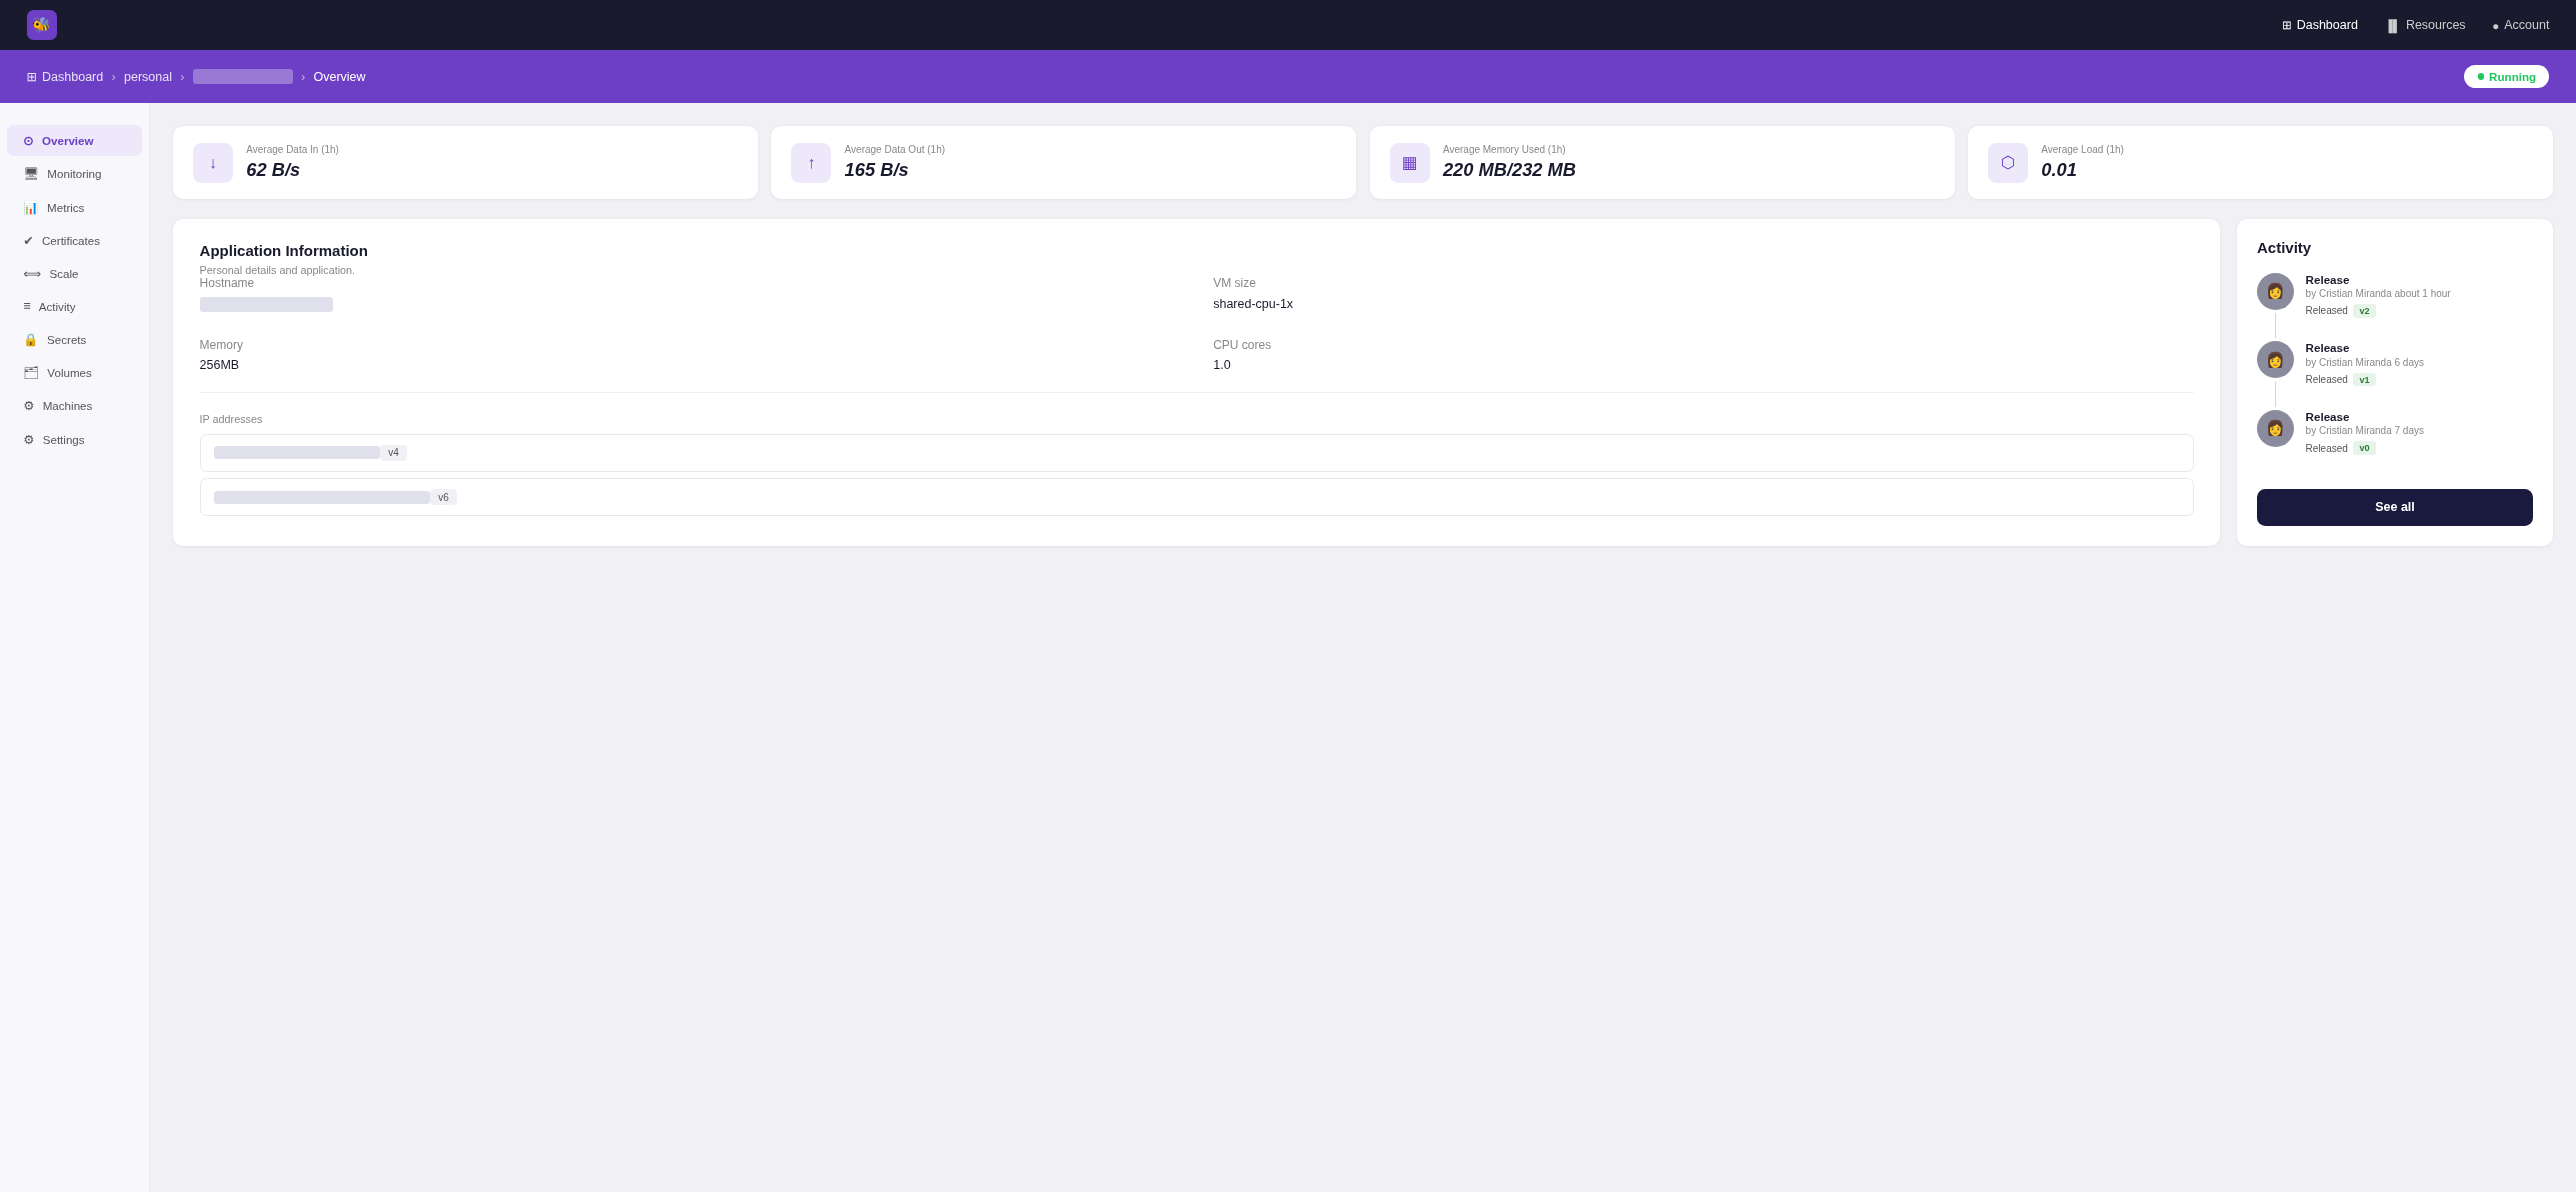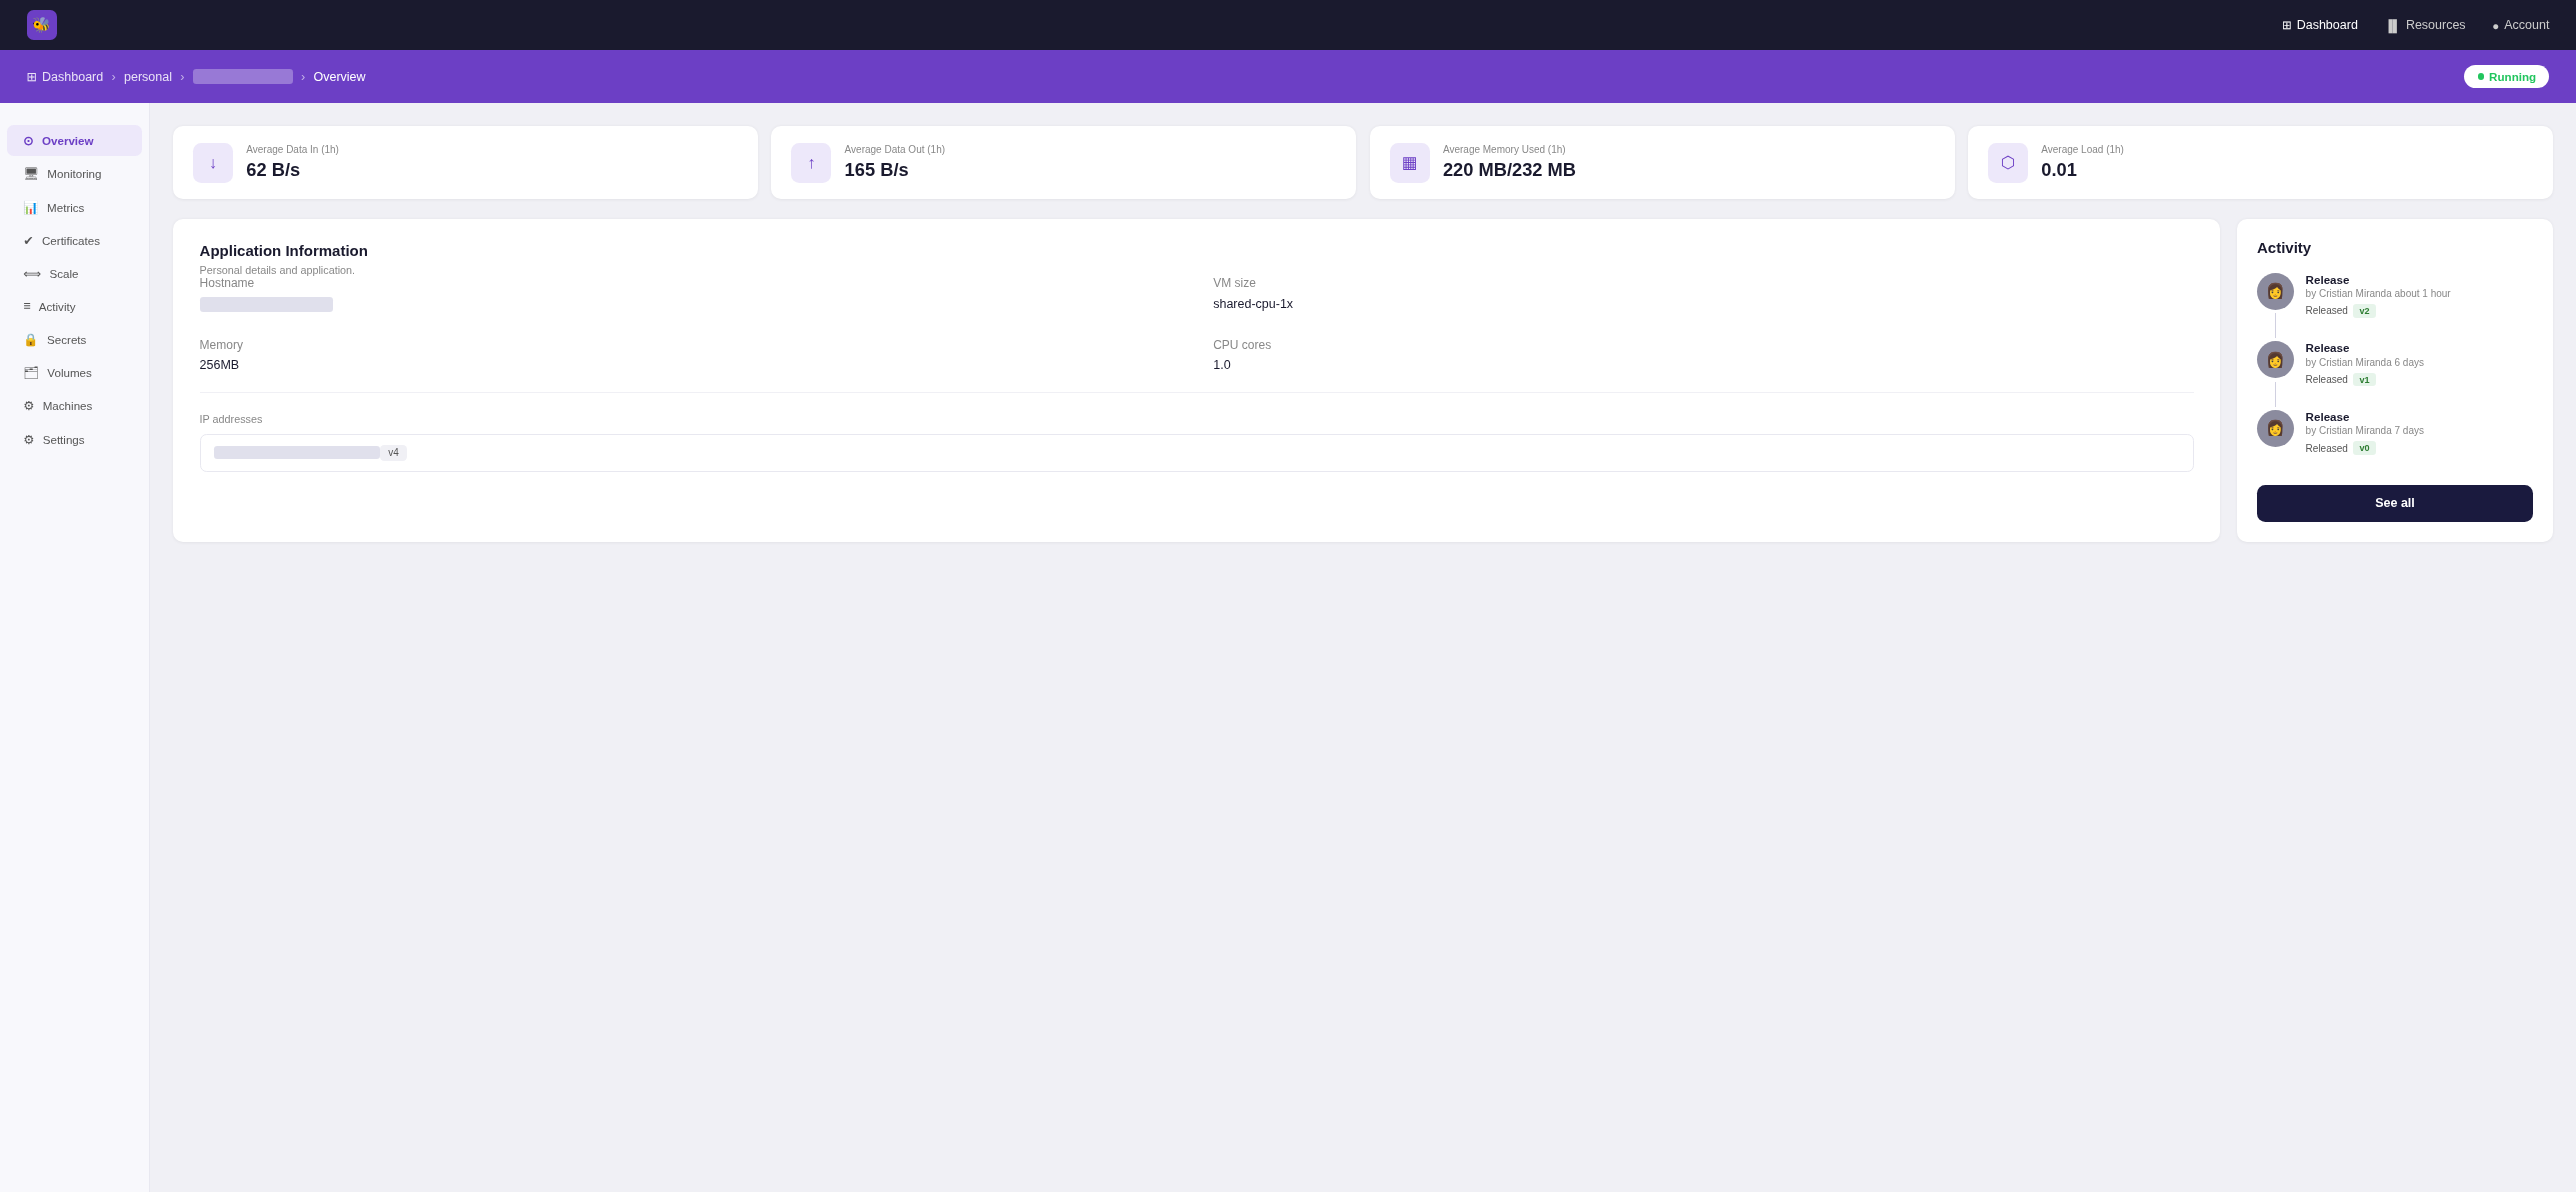--- a/index.html
+++ b/index.html
@@ -146,21 +146,21 @@
       border-radius: 8.3px;
       display: flex;
       align-items: center;
       justify-content: center;
       font-size: 16.6px;
       color: #6c3fc5;
       flex-shrink: 0;
     }
     .stat-info {}
     .stat-label { font-size: 10px; color: #888; margin-bottom: 3.3px; }
-    .stat-value { font-size: 18.3px; font-weight: 700; color: #1a1a2e; }
+    .stat-value { font-size: 18.3px; font-weight: 700; color: #1a1a2e; font-style: italic; }
 
     
     .bottom-section {
       display: grid;
       grid-template-columns: 1fr 316px;
       gap: 16.6px;
     }
 
     
     .app-info-card {
@@ -439,20 +439,24 @@
         </div>
 
         <hr class="divider">
 
         <div class="ip-section">
           <div class="ip-label">IP addresses</div>
           <div class="ip-row">
             <span class="ip-blurred"></span>
             <span class="ip-version-badge">v4</span>
           </div>
+          <div class="ip-row">
+            <span class="ip-blurred" style="width:216px"></span>
+            <span class="ip-version-badge">v6</span>
+          </div>
         </div>
       </div>
 
       <div class="activity-panel">
         <div class="activity-title">Activity</div>
 
         <div class="activity-list">
 
           <div class="activity-item">
             <div class="activity-avatar-col">

